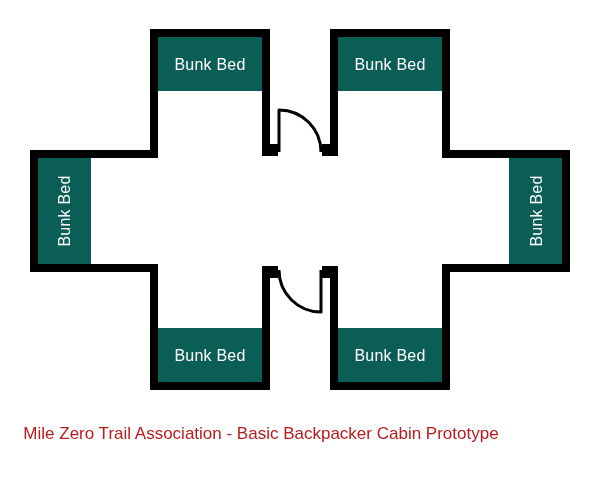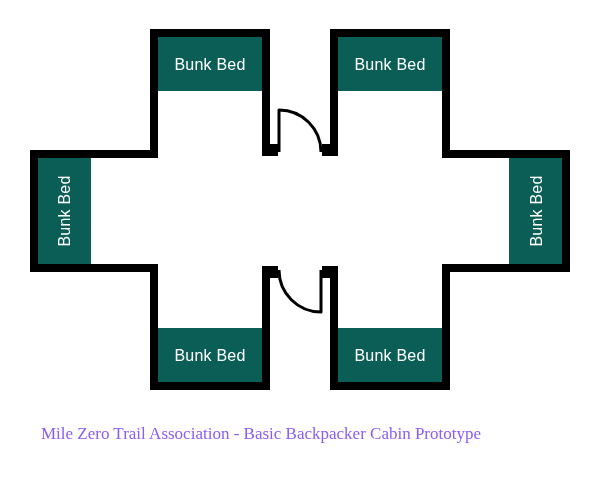--- a/index.html
+++ b/index.html
@@ -26,23 +26,23 @@
     font-family: "Liberation Sans", sans-serif;
     font-size: 16px;
     letter-spacing: 0.2px;
   }
   .caption {
     position: absolute;
     left: 0;
     top: 424px;
     width: 522px;
     text-align: center;
-    font-family: Liberation Serif, serif;
+    font-family: Liberation Sans, sans-serif;
     font-size: 17px;
-    color: #8b5cf6;
+    color: #b91c1c;
     white-space: nowrap;
   }
 </style>
 </head>
 <body>
 
 <div class="stage">
 
   <svg class="plan-svg" width="600" height="480" viewBox="0 0 600 480">
 

